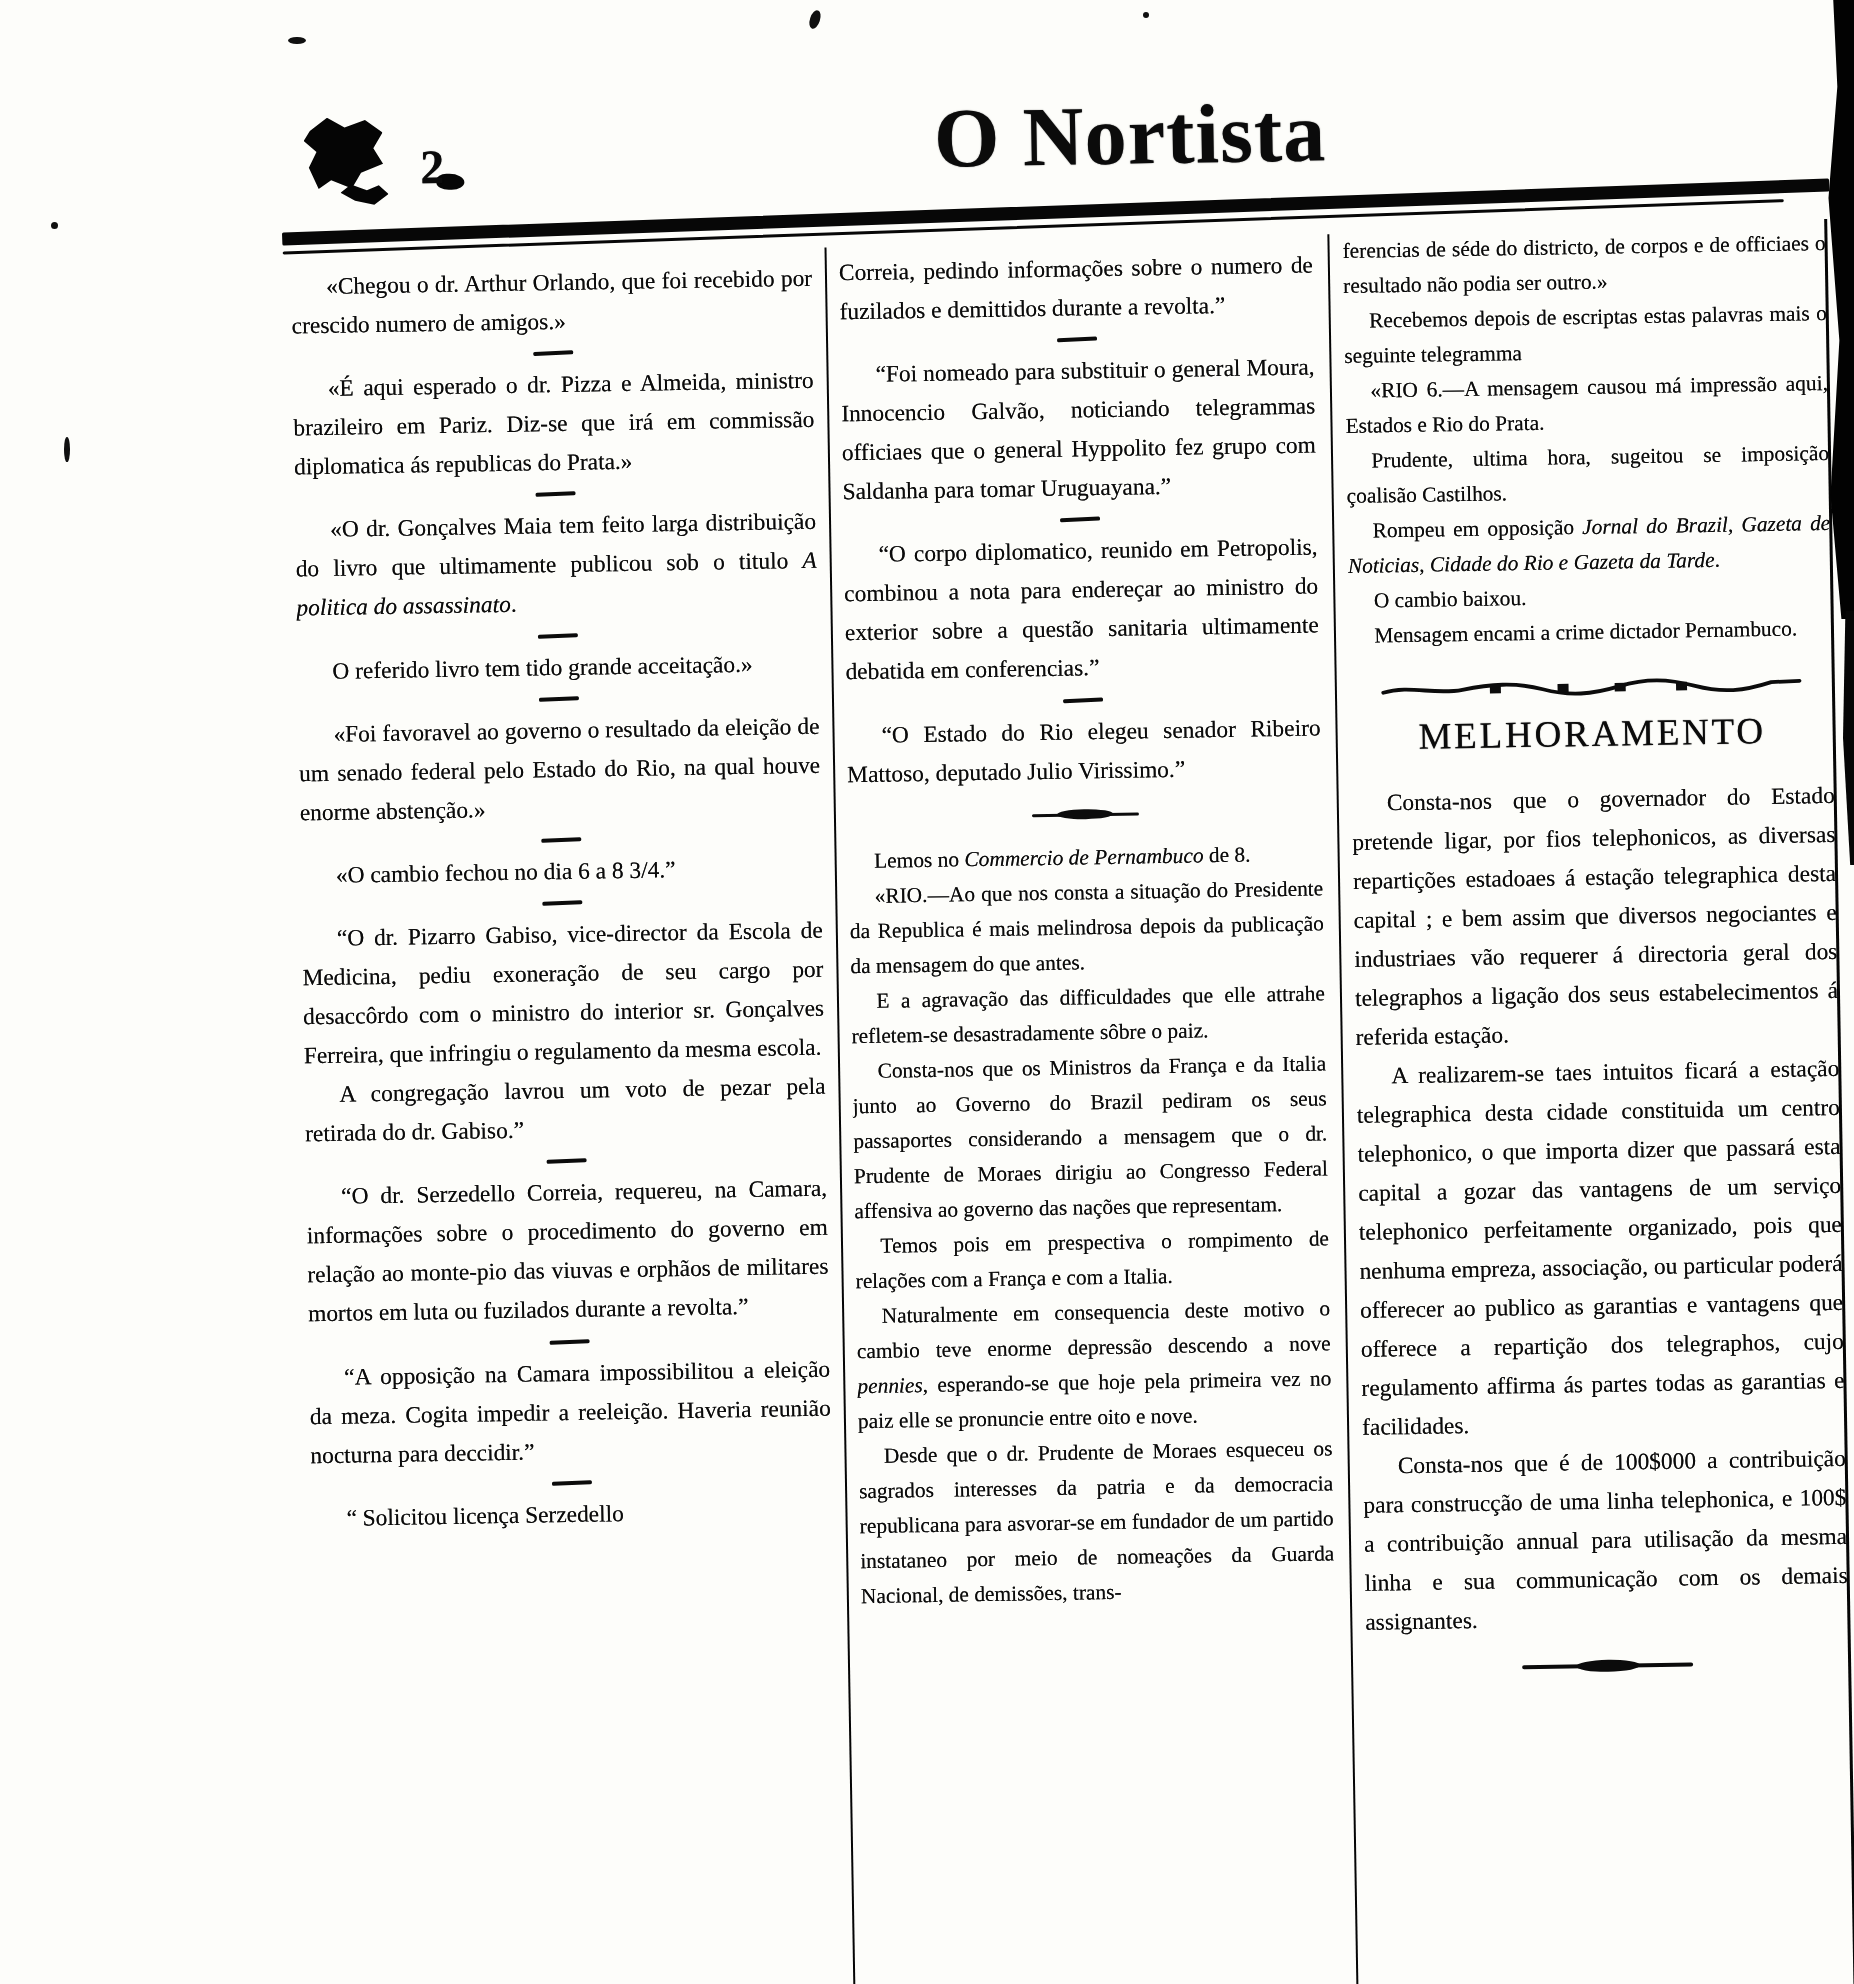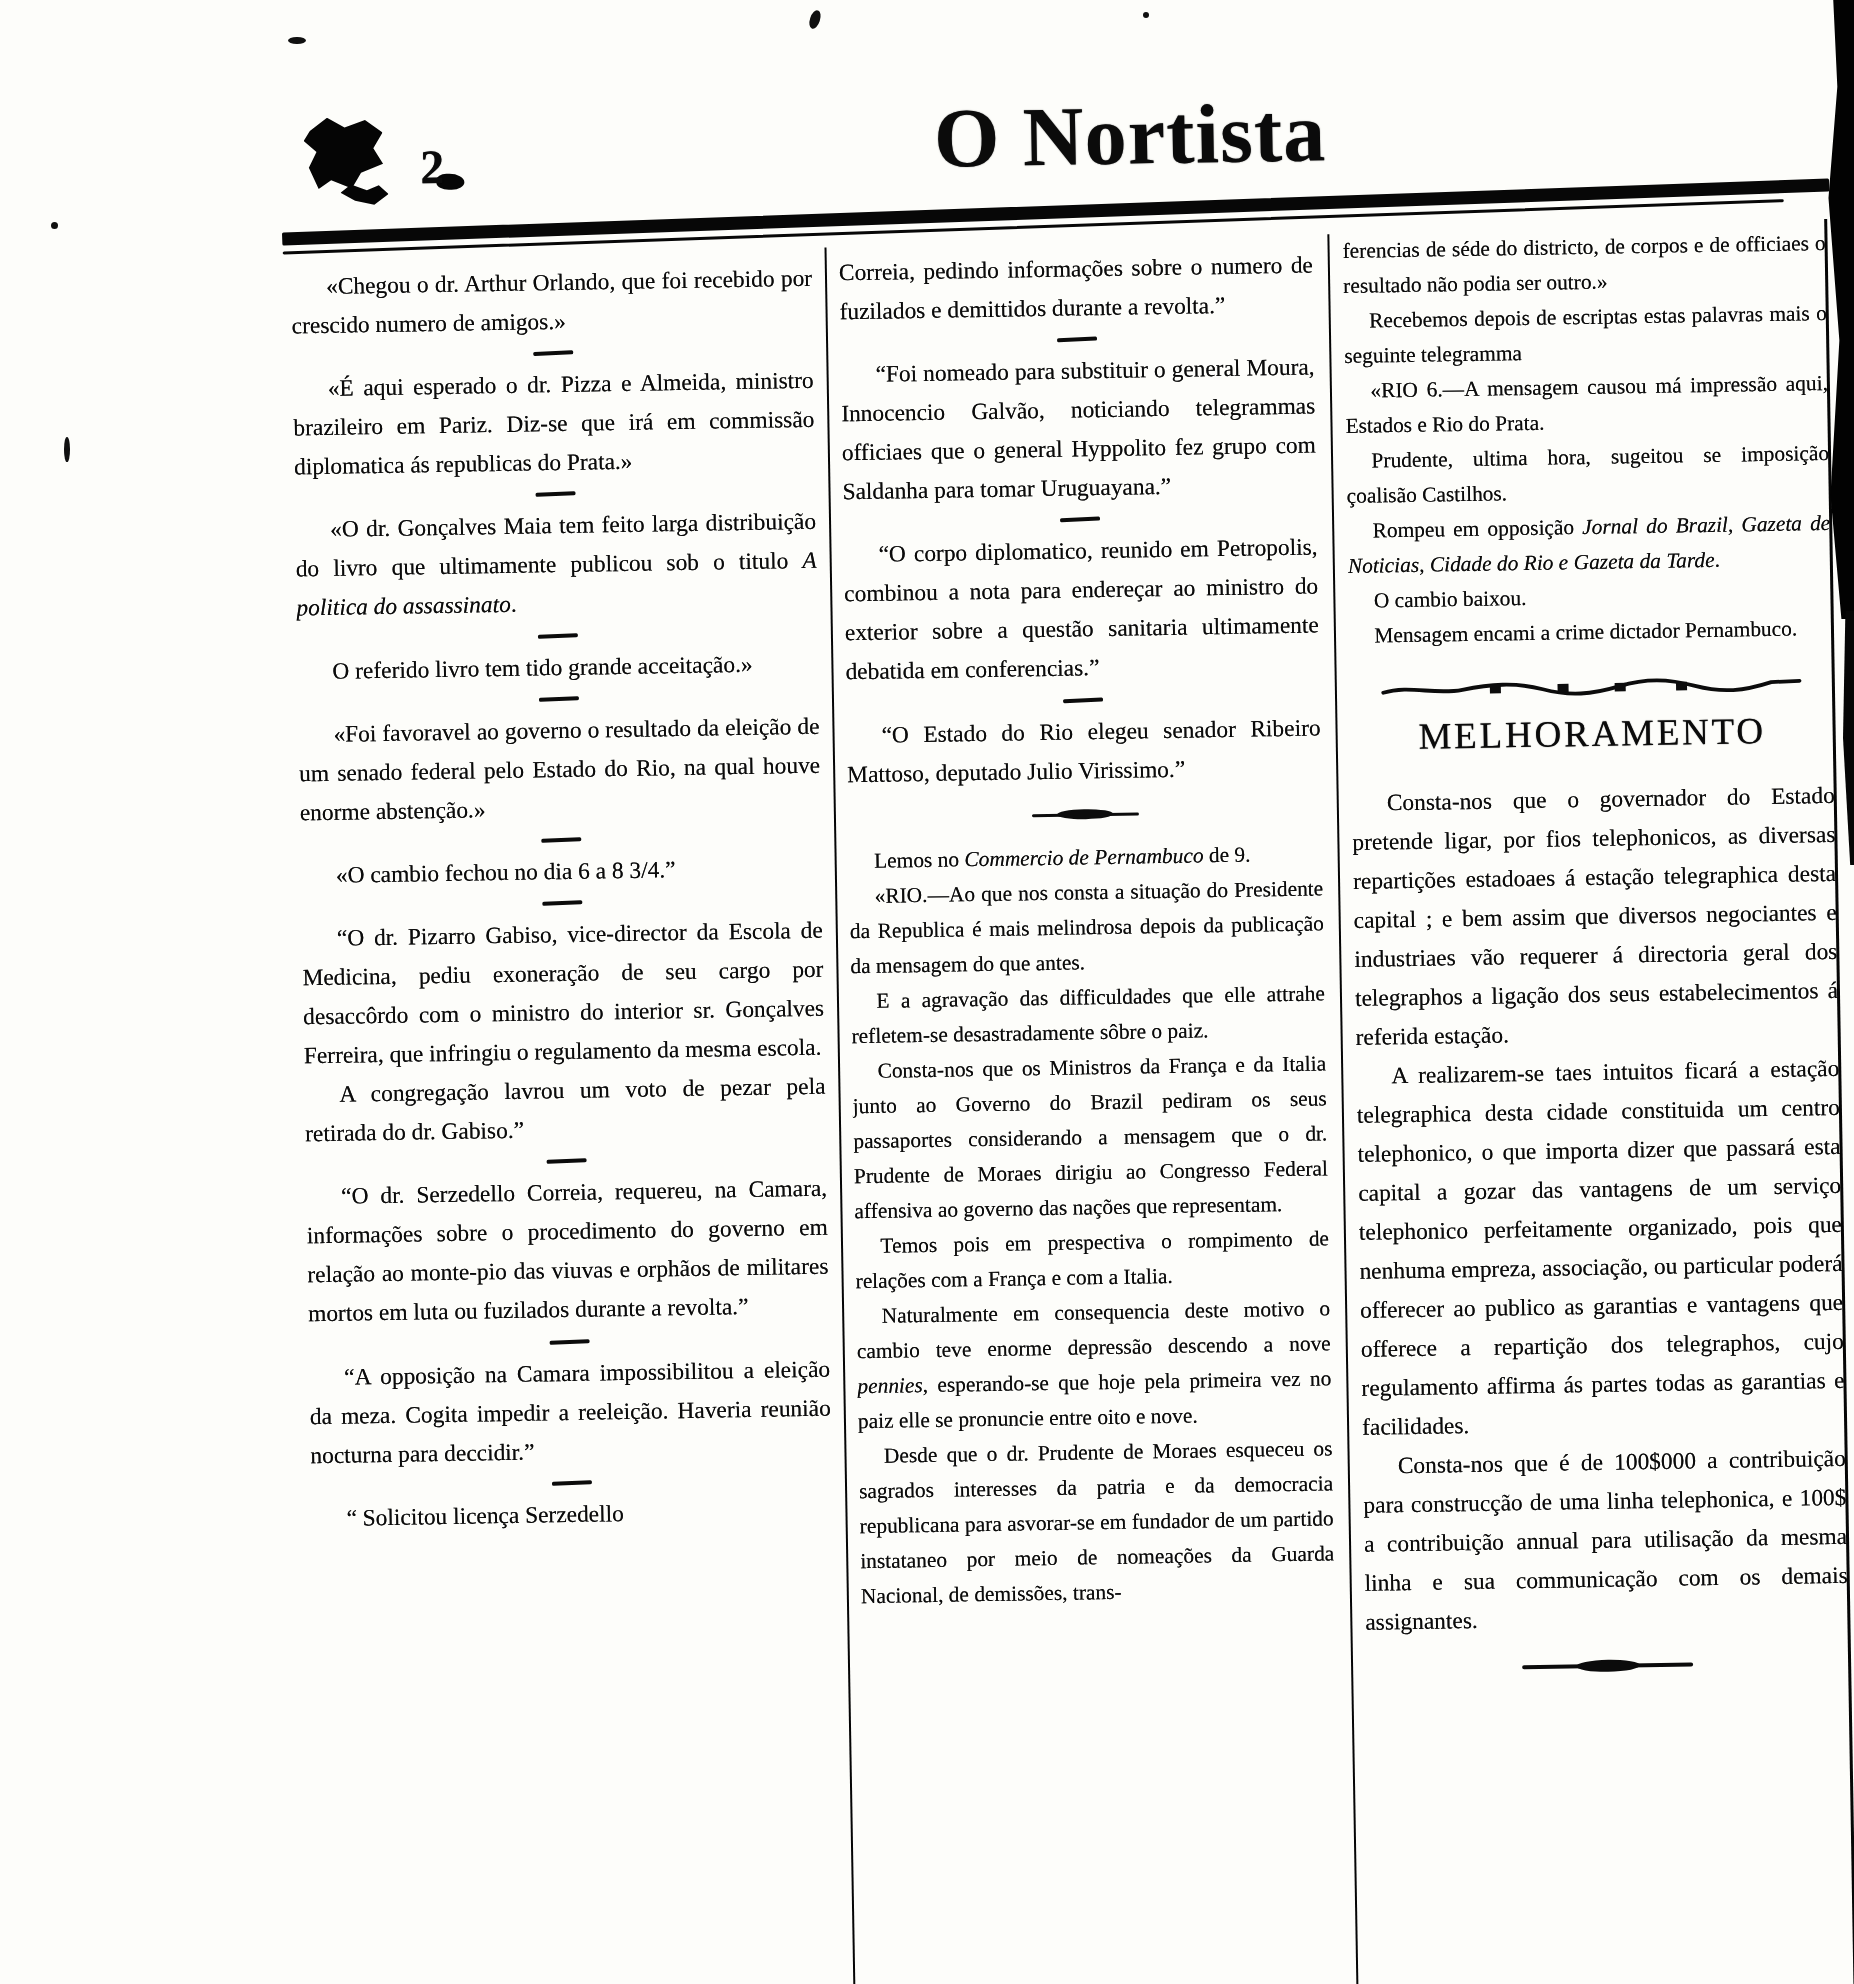--- a/index.html
+++ b/index.html
@@ -102,21 +102,21 @@
       </div>
     <div class="col col-2">
         <p class="para noindent"><span>Correia, pedindo informações sobre o numero de fuzilados e demittidos durante a revolta.”</span></p>
         <div class="divider"></div>
         <p class="para"><span>“Foi nomeado para substituir o general Moura, Innocencio Galvão, noticiando telegrammas officiaes que o general Hyppolito fez grupo com Saldanha para tomar Uruguayana.”</span></p>
         <div class="divider"></div>
         <p class="para"><span>“O corpo diplomatico, reunido em Petropolis, combinou a nota para endereçar ao ministro do exterior sobre a questão sanitaria ultimamente debatida em conferencias.”</span></p>
         <div class="divider"></div>
         <p class="para"><span>“O Estado do Rio elegeu senador Ribeiro Mattoso, deputado Julio Virissimo.”</span></p>
         <div class="rule-fancy"></div>
-        <p class="para small"><span>Lemos no </span><span class="it">Commercio de Pernambuco</span><span> de 9.</span></p>
+        <p class="para small"><span>Lemos no </span><span class="it">Commercio de Pernambuco</span><span> de 8.</span></p>
         <p class="para small"><span>«RIO.—Ao que nos consta a situação do Presidente da Republica é mais melindrosa depois da publicação da mensagem do que antes.</span></p>
         <p class="para small"><span>E a agravação das difficuldades que elle attrahe refletem-se desastradamente sôbre o paiz.</span></p>
         <p class="para small"><span>Consta-nos que os Ministros da França e da Italia junto ao Governo do Brazil pediram os seus passaportes considerando a mensagem que o dr. Prudente de Moraes dirigiu ao Congresso Federal affensiva ao governo das nações que representam.</span></p>
         <p class="para small"><span>Temos pois em prespectiva o rompimento de relações com a França e com a Italia.</span></p>
         <p class="para small"><span>Naturalmente em consequencia deste motivo o cambio teve enorme depressão descendo a nove </span><span class="it">pennies</span><span>, esperando-se que hoje pela primeira vez no paiz elle se pronuncie entre oito e nove.</span></p>
         <p class="para small"><span>Desde que o dr. Prudente de Moraes esqueceu os sagrados interesses da patria e da democracia republicana para asvorar-se em fundador de um partido instataneo por meio de nomeações da Guarda Nacional, de demissões, trans-</span></p>
       </div>
     <div class="col col-3">
         <p class="para small noindent"><span>ferencias de séde do districto, de corpos e de officiaes o resultado não podia ser outro.»</span></p>
         <p class="para small"><span>Recebemos depois de escriptas estas palavras mais o seguinte telegramma</span></p>

